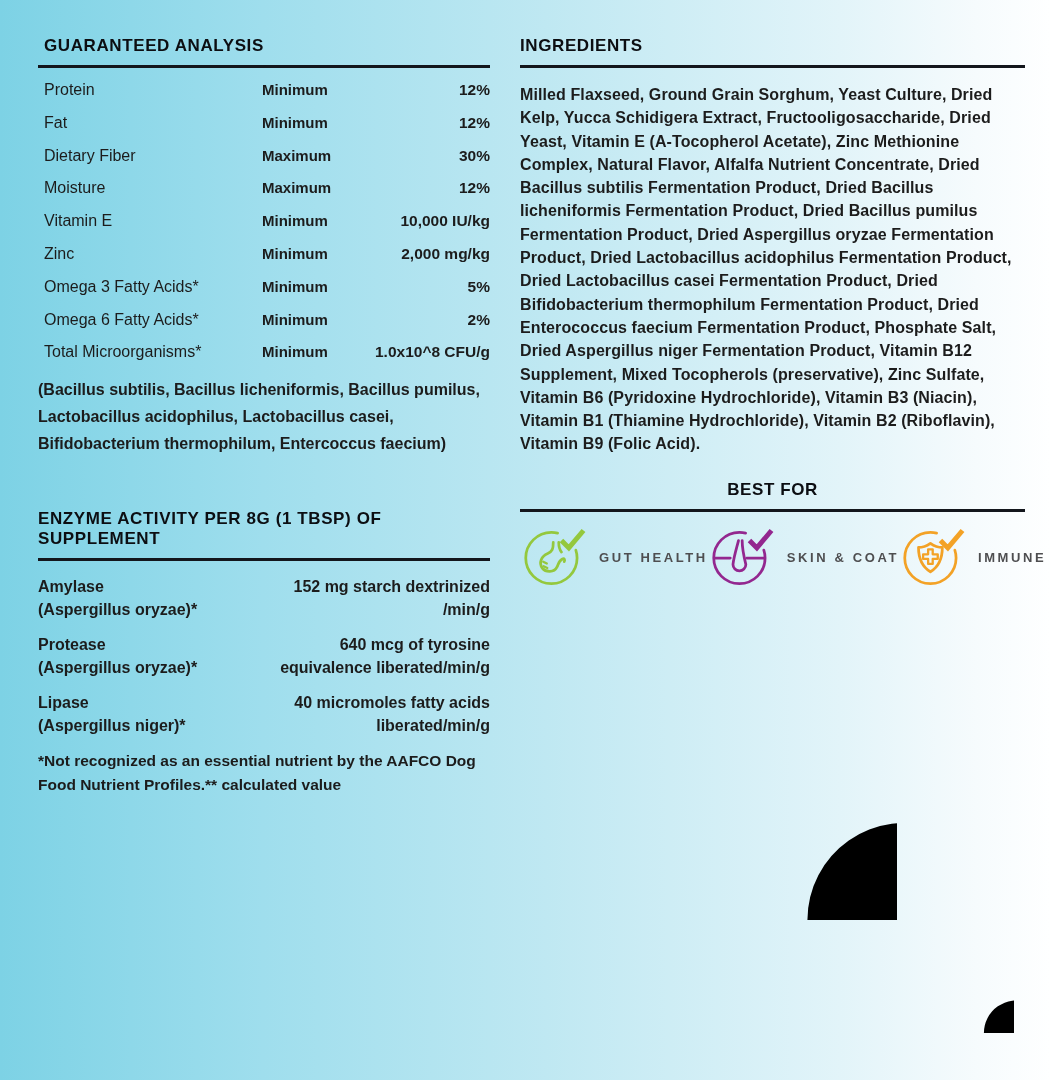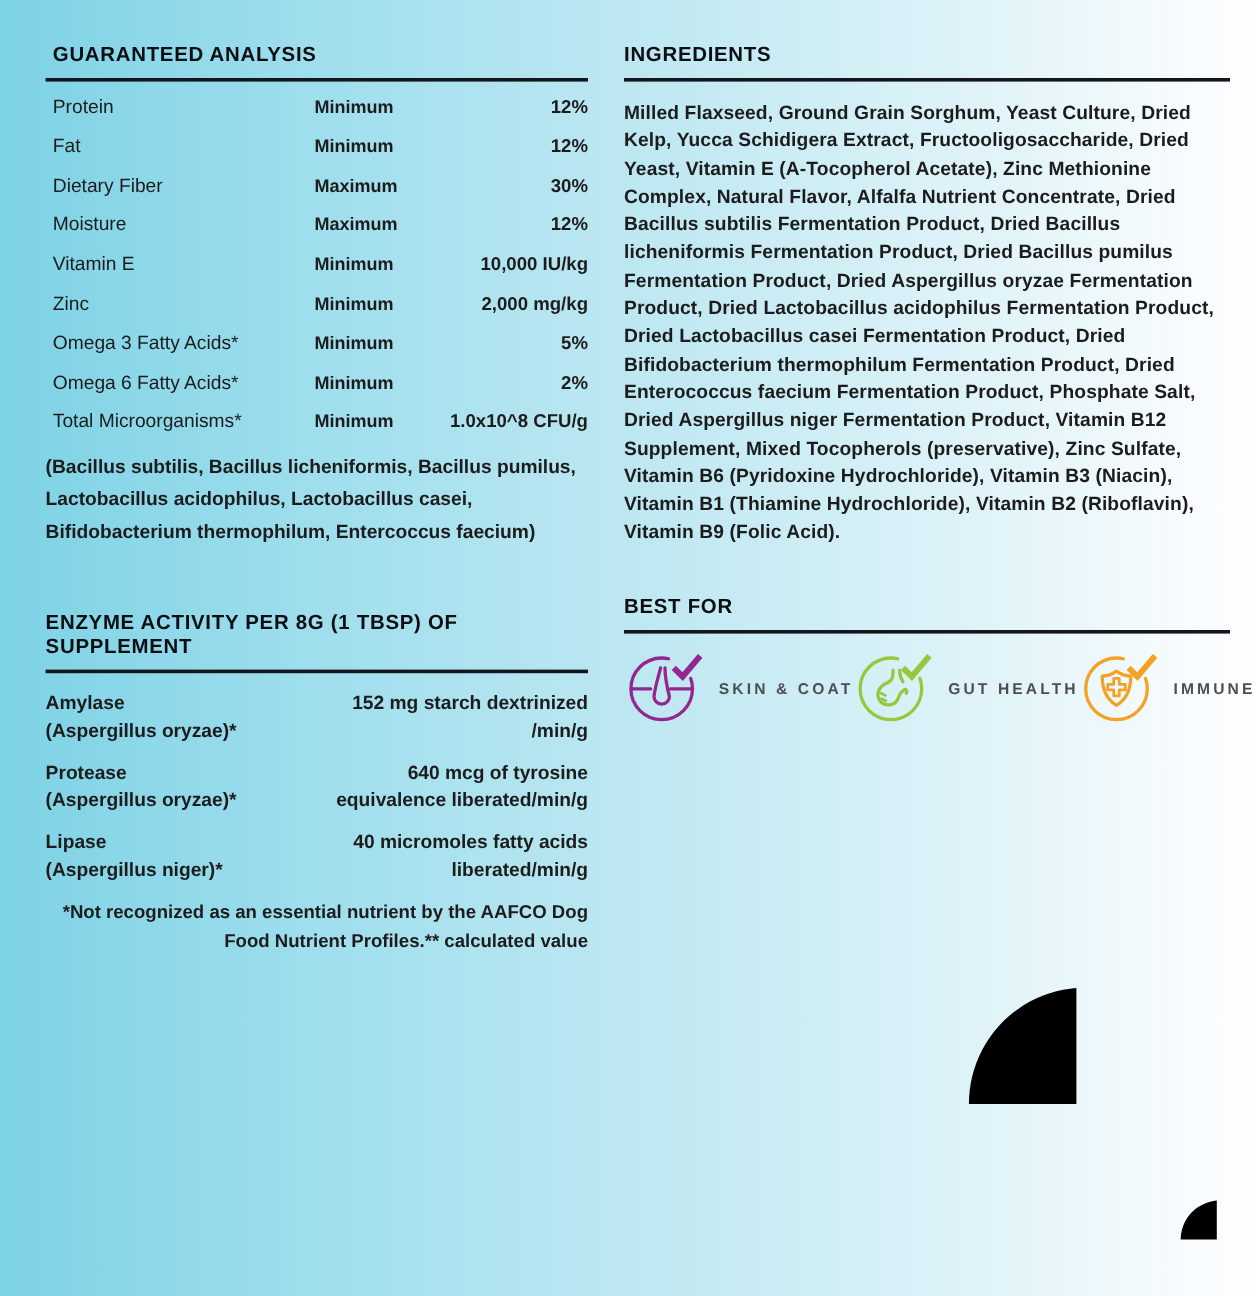--- a/index.html
+++ b/index.html
@@ -26,31 +26,31 @@
 
   .ga-note { font-size: 16px; font-weight: 700; line-height: 27px; }
 
   
   .enzyme-sec { margin-top: 52px; }
   .enzyme-sec .sec-title { padding-left: 0; }
   .enz-rows { margin-top: 14px; }
   .enz-row { display: flex; justify-content: space-between; margin-bottom: 12px; font-size: 16px; font-weight: 700; line-height: 23px; }
   .enz-val { width: 250px; text-align: right; }
   .enz-val span { display: block; text-align: right; }
-  .footnote { margin-top: 6px; font-size: 15.5px; font-weight: 700; line-height: 24px; text-align: right; }
+  .footnote { margin-top: 6px; font-size: 15.5px; font-weight: 700; line-height: 24px; }
 
   
   .cal-sec { margin-top: 42px; }
   .cal-text { margin-top: 13px; font-size: 16px; font-weight: 700; }
 
   
   .ing-text { margin-top: 15px; font-size: 16px; font-weight: 700; line-height: 23.3px; letter-spacing: .1px; }
 
   
-  .bf-sec { margin-top: 40px; }
+  .bf-sec { margin-top: 24px; text-align: center; }
   .bf-row { display: flex; align-items: center; justify-content: space-between; margin-top: 13px; }
   .bf-item { display: flex; align-items: center; gap: 7px; }
   .bf-icon { width: 72px; height: 66px; flex: 0 0 auto; }
   .bf-label { font-size: 13px; font-weight: 700; letter-spacing: 2.6px; color: #4e4e50; white-space: nowrap; }
   .st { fill: none; stroke-width: 3; stroke-linecap: round; stroke-linejoin: round; }
   .chk { stroke-width: 5.4; stroke-linecap: butt; stroke-linejoin: miter; }
   .g { stroke: #94c83d; } .p { stroke: #93278f; } .o { stroke: #f3a226; }
 
   
   .spiral { position: absolute; }
@@ -175,44 +175,44 @@
     <div class="sec-title" style="padding-left:0">INGREDIENTS</div>
     <div class="rule"></div>
     <p class="ing-text">Milled Flaxseed, Ground Grain Sorghum, Yeast Culture, Dried Kelp, Yucca Schidigera Extract, Fructooligosaccharide, Dried Yeast, Vitamin E (A-Tocopherol Acetate), Zinc Methionine Complex, Natural Flavor, Alfalfa Nutrient Concentrate, Dried Bacillus subtilis Fermentation Product, Dried Bacillus licheniformis Fermentation Product, Dried Bacillus pumilus Fermentation Product, Dried Aspergillus oryzae Fermentation Product, Dried Lactobacillus acidophilus Fermentation Product, Dried Lactobacillus casei Fermentation Product, Dried Bifidobacterium thermophilum Fermentation Product, Dried Enterococcus faecium Fermentation Product, Phosphate Salt, Dried Aspergillus niger Fermentation Product, Vitamin B12 Supplement, Mixed Tocopherols (preservative), Zinc Sulfate, Vitamin B6 (Pyridoxine Hydrochloride), Vitamin B3 (Niacin), Vitamin B1 (Thiamine Hydrochloride), Vitamin B2 (Riboflavin), Vitamin B9 (Folic Acid).</p>
   </div>
 
   <div class="bf-sec">
     <div class="sec-title" style="padding-left:0">BEST FOR</div>
     <div class="rule"></div>
 
     <div class="bf-row">
-
-      <div class="bf-item">
-        <svg class="bf-icon" viewBox="-34 -36 78 72">
-          <circle class="st p" cx="0" cy="0" r="28" stroke-dasharray="138 28"></circle>
-          <path class="st p" d="M -27 0 H -10 M 8 0 H 27"></path>
-          <path class="st p" d="M -1 -19 C -3 -11 -6 -2 -7 7 A 7 7 0 0 0 7 7 C 5 -1 3 -11 3 -19"></path>
-          <path class="st p chk" d="M 11 -19 L 19 -11 L 35 -30"></path>
-        </svg>
-        <span class="bf-label">SKIN &amp; COAT</span>
-      </div>
 
       <div class="bf-item">
         <svg class="bf-icon" viewBox="-34 -36 78 72">
           <circle class="st g" cx="0" cy="0" r="28" stroke-dasharray="138 28"></circle>
           <path class="st g" d="M 2 -17 C 2 -10 1 -7 -4 -5 C -11 -2 -14 5 -10 11 C -6 16 3 16 6 10 C 8 6 8 3 12 1 C 14 0 15 2 14 4"></path>
           <path class="st g" d="M 8 -17 C 8 -12 9 -9 11 -6.5"></path>
           <path class="st g" style="stroke-width:2.4" d="M -9 4 L -5 6 M -8.5 9 L -4.5 11"></path>
           <path class="st g chk" d="M 11 -19 L 19 -11 L 35 -30"></path>
         </svg>
         <span class="bf-label">GUT HEALTH</span>
       </div>
 
       <div class="bf-item">
         <svg class="bf-icon" viewBox="-34 -36 78 72">
+          <circle class="st p" cx="0" cy="0" r="28" stroke-dasharray="138 28"></circle>
+          <path class="st p" d="M -27 0 H -10 M 8 0 H 27"></path>
+          <path class="st p" d="M -1 -19 C -3 -11 -6 -2 -7 7 A 7 7 0 0 0 7 7 C 5 -1 3 -11 3 -19"></path>
+          <path class="st p chk" d="M 11 -19 L 19 -11 L 35 -30"></path>
+        </svg>
+        <span class="bf-label">SKIN &amp; COAT</span>
+      </div>
+
+      <div class="bf-item">
+        <svg class="bf-icon" viewBox="-34 -36 78 72">
           <circle class="st o" cx="0" cy="0" r="28" stroke-dasharray="138 28"></circle>
           <path class="st o" d="M 0 -16 C 5 -12.5 9 -11.5 13 -11.5 C 13 0 9 9.5 0 15 C -9 9.5 -13 0 -13 -11.5 C -9 -11.5 -5 -12.5 0 -16 Z"></path>
           <path class="st o" style="stroke-width:2.5" d="M -2.5 -9.5 h 5 v 5.5 h 5.5 v 5 h -5.5 v 5.5 h -5 v -5.5 h -5.5 v -5 h 5.5 Z"></path>
           <path class="st o chk" d="M 11 -19 L 19 -11 L 35 -30"></path>
         </svg>
         <span class="bf-label">IMMUNE</span>
       </div>
 
     </div>
   </div>

